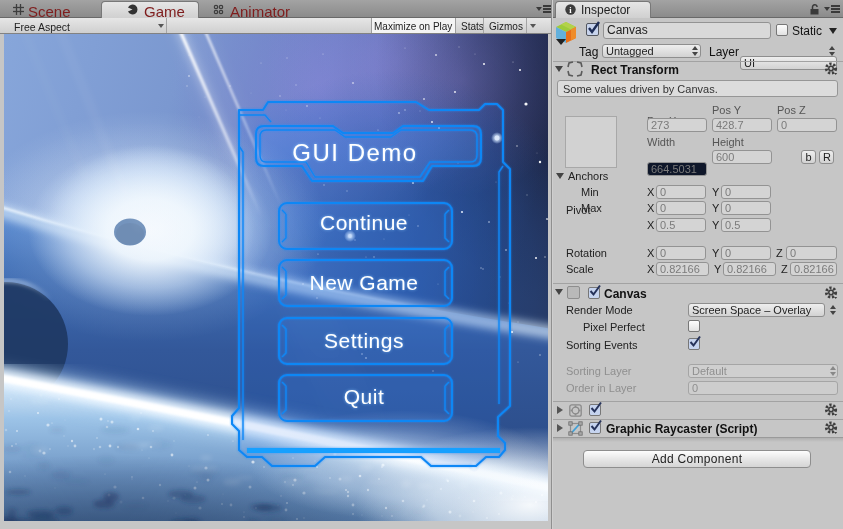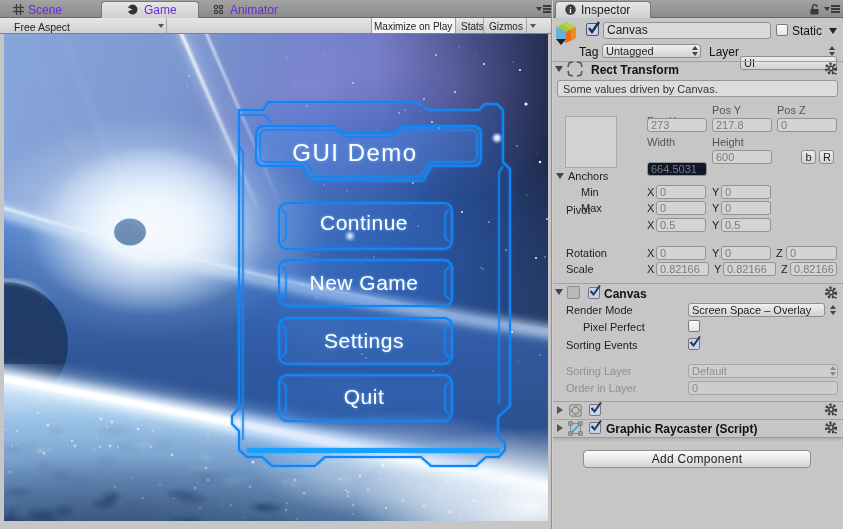--- a/index.html
+++ b/index.html
@@ -1,20 +1,20 @@
 <!DOCTYPE html>
 <html><head><meta charset="utf-8"><style>
 html,body{margin:0;padding:0;}
 #w{position:relative;width:843px;height:529px;overflow:hidden;background:#c6c6c6;font-family:"Liberation Sans",sans-serif;-webkit-font-smoothing:antialiased;}
 .abs{position:absolute;}
 
 #ltabbar{left:0;top:0;width:551px;height:18px;background:linear-gradient(#a3a3a3,#8b8b8b);border-bottom:1px solid #696969;box-sizing:border-box;}
 #itabbar{left:553px;top:0;width:290px;height:18px;background:linear-gradient(#a3a3a3,#8b8b8b);border-bottom:1px solid #696969;box-sizing:border-box;}
 .tab{position:absolute;top:1px;height:17px;background:linear-gradient(#e6e6e6,#d0d0d0);border:1px solid #787878;border-bottom:none;border-radius:4px 4px 0 0;box-sizing:border-box;}
-.tabtxt{position:absolute;top:3px;font-size:12px;color:#6d28d9;}
+.tabtxt{position:absolute;top:3px;font-size:15px;color:#7f1d1d;}
 .itabtxt{position:absolute;top:3px;font-size:12px;color:#222;}
 
 #ltoolbar{left:0;top:18px;width:551px;height:16px;background:linear-gradient(#e6e6e6,#cf cfcf);border-bottom:1px solid #828282;box-sizing:border-box;}
 #lpanelbg{left:0;top:18px;width:551px;height:511px;background:#b5b5b5;}
 #divider{left:551px;top:0;width:1px;height:529px;background:#8f8f8f;}
 #divider2{left:552px;top:0;width:1px;height:529px;background:#cfcfcf;}
 
 #game{left:4px;top:34px;width:544px;height:487px;background:#45518a;overflow:hidden;}
 
 #insp{left:553px;top:0;width:290px;height:529px;background:#c6c6c6;font-size:11px;color:#1a1a1a;}
@@ -572,21 +572,21 @@
 <div class="hdr" style="left:591px;top:63px;">Rect Transform</div>
 <svg class="abs" style="left:824px;top:62px" width="15" height="14">
       <use href="#gear"></use>
     </svg>
 <div class="abs" style="left:557px;top:80px;width:281px;height:17px;background:#dcdcdc;border:1px solid #969696;border-radius:3px;box-sizing:border-box;"></div>
 <div class="abs" style="left:563px;top:83px;font-size:11px;color:#333;">Some values driven by Canvas.</div>
 <div class="glbl" style="left:647px;top:104px;color:#555;margin-top:11px;">Pos X</div>
 <div class="glbl" style="left:712px;top:104px;color:#555;">Pos Y</div>
 <div class="glbl" style="left:777px;top:104px;color:#555;">Pos Z</div>
 <div class="fld" style="color:#7b7b7b;background:#d4d4d4;left:647px;top:118px;width:60px;">273</div>
-<div class="fld" style="color:#7b7b7b;background:#d4d4d4;left:712px;top:118px;width:60px;">217.8</div>
+<div class="fld" style="color:#7b7b7b;background:#d4d4d4;left:712px;top:118px;width:60px;">428.7</div>
 <div class="fld" style="color:#7b7b7b;background:#d4d4d4;left:777px;top:118px;width:60px;">0</div>
 <div class="abs" style="left:565px;top:116px;width:52px;height:52px;background:#d2d2d2;border:1px solid #a8a8a8;box-sizing:border-box;"></div>
 <div class="glbl" style="left:647px;top:136px;color:#555;">Width</div>
 <div class="glbl" style="left:712px;top:136px;color:#555;">Height</div>
 <div class="fld" style="color:#7b7b7b;background:#0f172a;left:647px;top:150px;width:60px;margin-top:12px;">664.5031</div>
 <div class="fld" style="color:#7b7b7b;background:#d4d4d4;left:712px;top:150px;width:60px;">600</div>
 <div class="drop" style="left:801px;top:150px;width:15px;text-align:center;">b</div>
 <div class="drop" style="left:819px;top:150px;width:15px;text-align:center;">R</div>
 <div class="tri-d" style="left:556px;top:173px;"></div>
 <div class="lbl" style="left:568px;top:170px;">Anchors</div>

